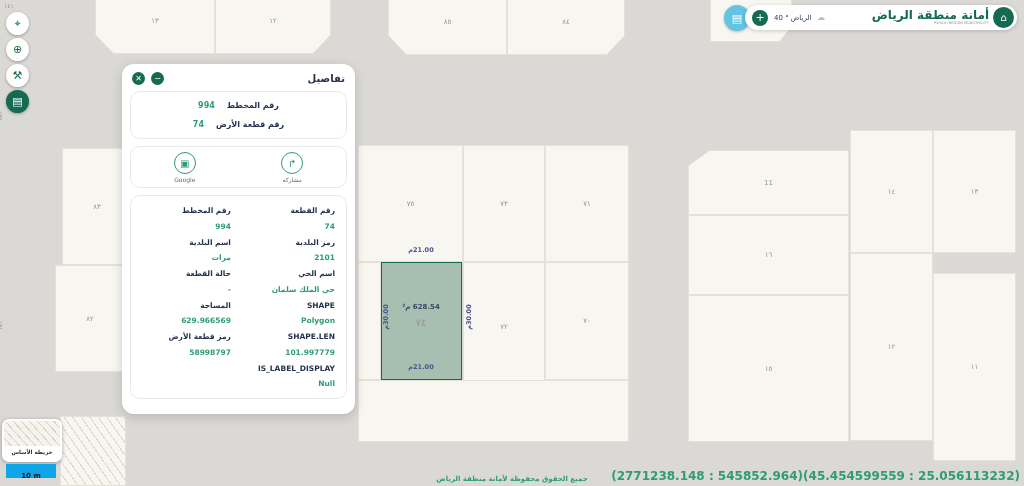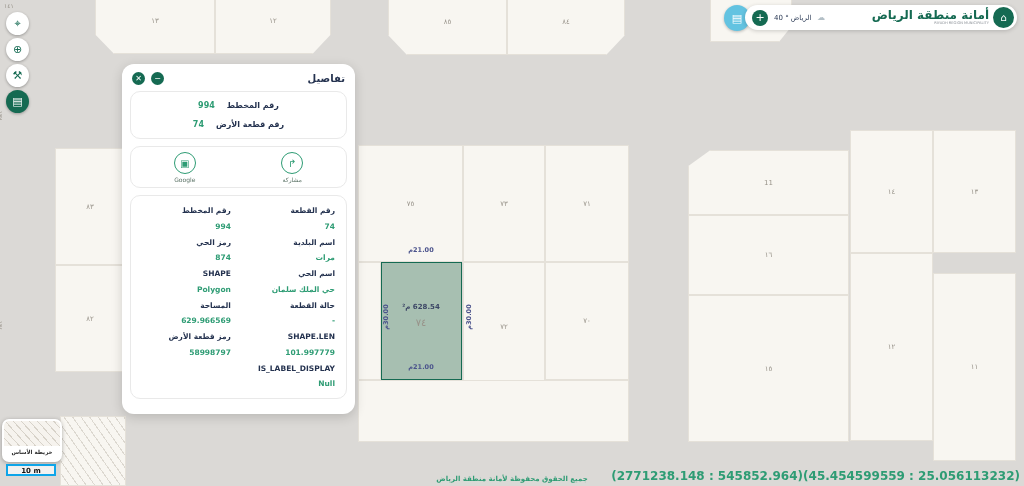--- a/index.html
+++ b/index.html
@@ -77,21 +77,21 @@
   #details{direction:rtl;display:grid;grid-template-columns:1.08fr 1fr;column-gap:8px;padding:7px 11px 6px;}
   .cell .lbl{font-size:7.5px;font-weight:bold;color:var(--label_navy);line-height:15.5px;white-space:nowrap;}
   .cell .val{font-size:7.5px;font-weight:bold;color:var(--value_green);line-height:16px;direction:ltr;text-align:right;}
 
   
   .basemap{position:absolute;left:2px;top:419px;width:60px;height:43px;background:#fff;border-radius:7px;
            box-shadow:0 1px 4px rgba(0,0,0,.3);padding:2px;cursor:pointer;}
   .basemap-img{height:25px;border-radius:5px 5px 0 0;background:#f6f3ee;
                background-image:repeating-linear-gradient(48deg,transparent 0 5px,#d7d2c9 5px 6px);}
   .basemap-label{font-size:5.5px;text-align:center;font-weight:bold;color:#2b2b2b;line-height:13px;}
-  .scalebar{position:absolute;left:6px;top:464px;width:50px;height:12px;border:2px solid #0ea5e9;
+  .scalebar{position:absolute;left:6px;top:464px;width:50px;height:12px;border:7px solid #0ea5e9;
             background:rgba(255,255,255,.65);font-size:7px;font-weight:bold;text-align:center;
             line-height:10px;color:#111;}
 
   
   .copyright{position:absolute;bottom:3px;left:50%;transform:translateX(-50%);font-size:7px;
              font-weight:bold;color:var(--value_green);direction:rtl;white-space:nowrap;}
   .coords{position:absolute;bottom:3px;right:4px;font-size:12px;font-weight:bold;
           color:var(--value_green);direction:ltr;white-space:nowrap;}
 </style>
 </head>
@@ -106,21 +106,21 @@
       <div class="parcel" style="left: 215px; top: -12px; width: 116px; height: 66px; clip-path: polygon(0px 0px, 100% 0px, 100% 70%, 84% 100%, 0px 100%);">
         <span class="parcel-label">١٢</span>
       </div>
       <div class="parcel" style="left: 388px; top: -12px; width: 119px; height: 67px; clip-path: polygon(0px 0px, 100% 0px, 100% 100%, 16% 100%, 0px 70%);">
         <span class="parcel-label">٨٥</span>
       </div>
       <div class="parcel" style="left: 507px; top: -12px; width: 118px; height: 67px; clip-path: polygon(0px 0px, 100% 0px, 100% 70%, 84% 100%, 0px 100%);">
         <span class="parcel-label">٨٤</span>
       </div>
       <div class="parcel" style="left: 710px; top: -12px; width: 82px; height: 54px; clip-path: polygon(0px 0px, 100% 0px, 100% 70%, 84% 100%, 0px 100%);"></div>
-      <div class="parcel" style="left: 55px; top: 148px; width: 70px; height: 117px;">
+      <div class="parcel" style="left: 62px; top: 148px; width: 70px; height: 117px;">
         <span class="parcel-label">٨٣</span>
       </div>
       <div class="parcel" style="left: 55px; top: 265px; width: 70px; height: 107px;">
         <span class="parcel-label">٨٢</span>
       </div>
       <div class="parcel" style="left: 358px; top: 145px; width: 105px; height: 117px;">
         <span class="parcel-label">٧٥</span>
       </div>
       <div class="parcel" style="left: 463px; top: 145px; width: 82px; height: 117px;">
         <span class="parcel-label">٧٣</span>
@@ -237,38 +237,38 @@
     <div class="card" id="details">
         <div class="cell">
           <div class="lbl">رقم القطعة</div>
           <div class="val">74</div>
         </div>
         <div class="cell">
           <div class="lbl">رقم المخطط</div>
           <div class="val">994</div>
         </div>
         <div class="cell">
+          <div class="lbl">رمز البلدية</div>
+          <div class="val">2101</div>
+        </div>
+        <div class="cell">
           <div class="lbl">اسم البلدية</div>
           <div class="val">مرات</div>
         </div>
         <div class="cell">
-          <div class="lbl">رمز الحي</div>
-          <div class="val">874</div>
-        </div>
-        <div class="cell">
           <div class="lbl">اسم الحي</div>
           <div class="val">حي الملك سلمان</div>
         </div>
         <div class="cell">
+          <div class="lbl">حالة القطعة</div>
+          <div class="val">-</div>
+        </div>
+        <div class="cell">
           <div class="lbl">SHAPE</div>
           <div class="val">Polygon</div>
-        </div>
-        <div class="cell">
-          <div class="lbl">حالة القطعة</div>
-          <div class="val">-</div>
         </div>
         <div class="cell">
           <div class="lbl">المساحة</div>
           <div class="val">629.966569</div>
         </div>
         <div class="cell">
           <div class="lbl">SHAPE.LEN</div>
           <div class="val">101.997779</div>
         </div>
         <div class="cell">

